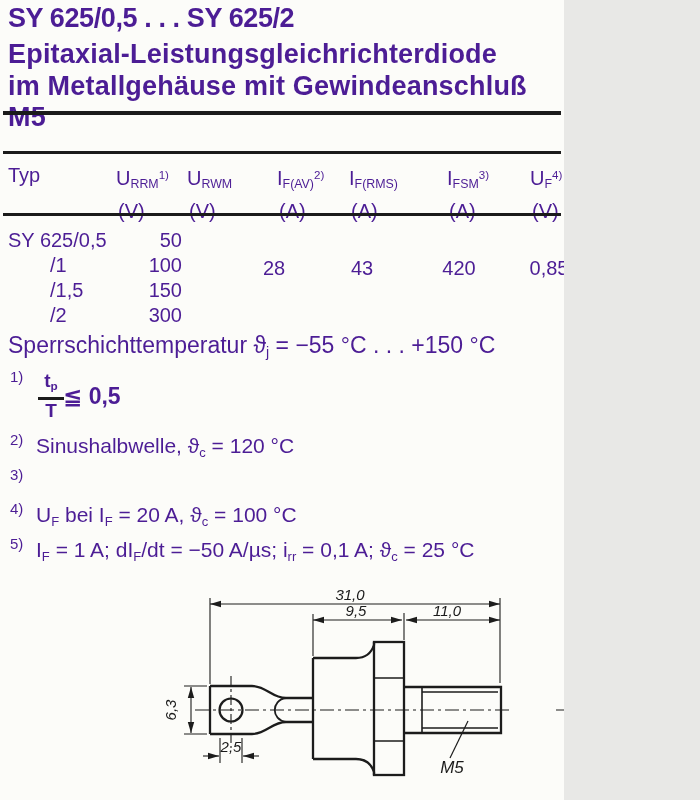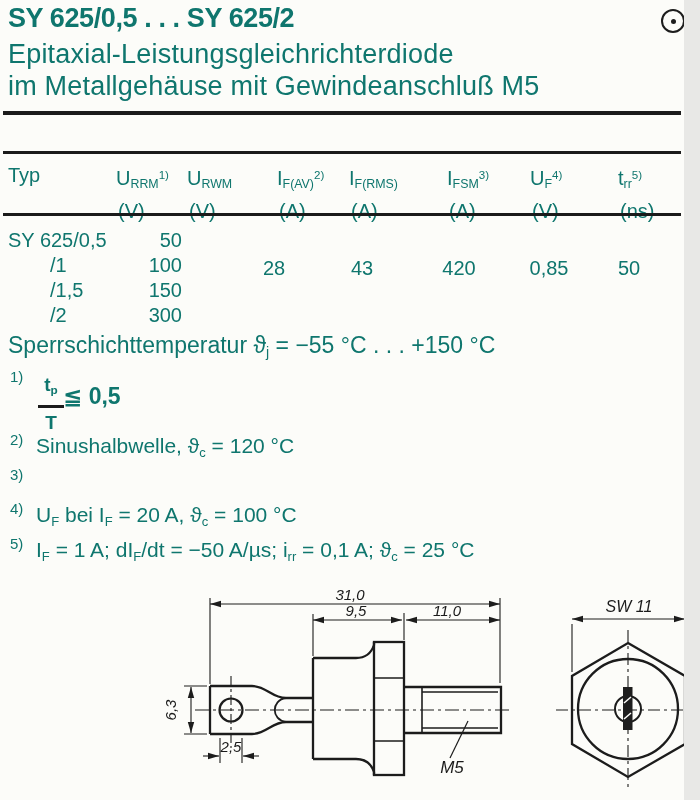--- a/index.html
+++ b/index.html
@@ -1,40 +1,40 @@
 <!DOCTYPE html>
 <html><head>
 <meta charset="utf-8">
 <style>
   html,body{margin:0;padding:0;background:#e8e8e6;}
   .page{
-    position:relative;width:684px;height:800px;background:#fcfcf9;
-    font-family:"Liberation Sans","DejaVu Sans",sans-serif;color:#0f766e;
+    position:relative;width:564px;height:800px;background:#fcfcf9;
+    font-family:"Liberation Sans","DejaVu Sans",sans-serif;color:#4c1d95;
     overflow:hidden;
   }
   .title{position:absolute;left:8px;top:3px;font-size:27px;font-weight:700;letter-spacing:-0.4px;}
   .logo{position:absolute;left:661px;top:9px;width:20px;height:20px;border:2.5px solid #1d1d1d;border-radius:50%;}
   .logo::after{content:"";position:absolute;left:50%;top:50%;width:5px;height:5px;margin:-2.5px 0 0 -2.5px;background:#1d1d1d;border-radius:50%;}
-  .subtitle{position:absolute;left:8px;font-size:27px;font-weight:400;letter-spacing:0.2px;}
+  .subtitle{position:absolute;left:8px;font-size:27px;font-weight:700;letter-spacing:0.2px;}
   .s1{top:39px;} .s2{top:71px;}
   .rule{position:absolute;left:3px;right:3px;background:#1b1b1b;}
   .r1{top:111px;height:4px;}
   .r2{top:151px;height:3px;}
   .r3{top:213px;height:3px;}
   .hcell{position:absolute;top:162px;font-size:20px;line-height:26px;white-space:nowrap;}
   .hcell .unit{display:block;padding-left:2px;}
   .sb{font-size:0.62em;vertical-align:-0.28em;}
   .sp{font-size:0.58em;vertical-align:0.55em;}
   .cell{position:absolute;font-size:20px;font-weight:400;white-space:nowrap;}
   .num{text-align:right;}
   .ctr{text-align:center;}
   .sperr{position:absolute;left:8px;top:332px;font-size:23px;white-space:nowrap;}
   .fnm{position:absolute;font-size:15px;}
   .fntext{position:absolute;left:36px;font-size:21px;white-space:nowrap;}
-  .frac{position:absolute;left:36px;top:371px;width:30px;text-align:center;font-size:19px;font-weight:700;line-height:28px;}
+  .frac{position:absolute;left:36px;top:371px;width:30px;text-align:center;font-size:19px;font-weight:700;line-height:20px;}
   .frac .bar{height:2.5px;background:#1b1b1b;margin:1px 2px;}
   .cond{position:absolute;left:63px;top:383px;font-size:23px;font-weight:700;white-space:nowrap;}
   svg text{font-family:"Liberation Sans","DejaVu Sans",sans-serif;font-style:italic;fill:#1b1b1b;}
   .drawing{position:absolute;left:0;top:585px;}
 </style>
 </head>
 <body>
 
 <div class="page">
 

